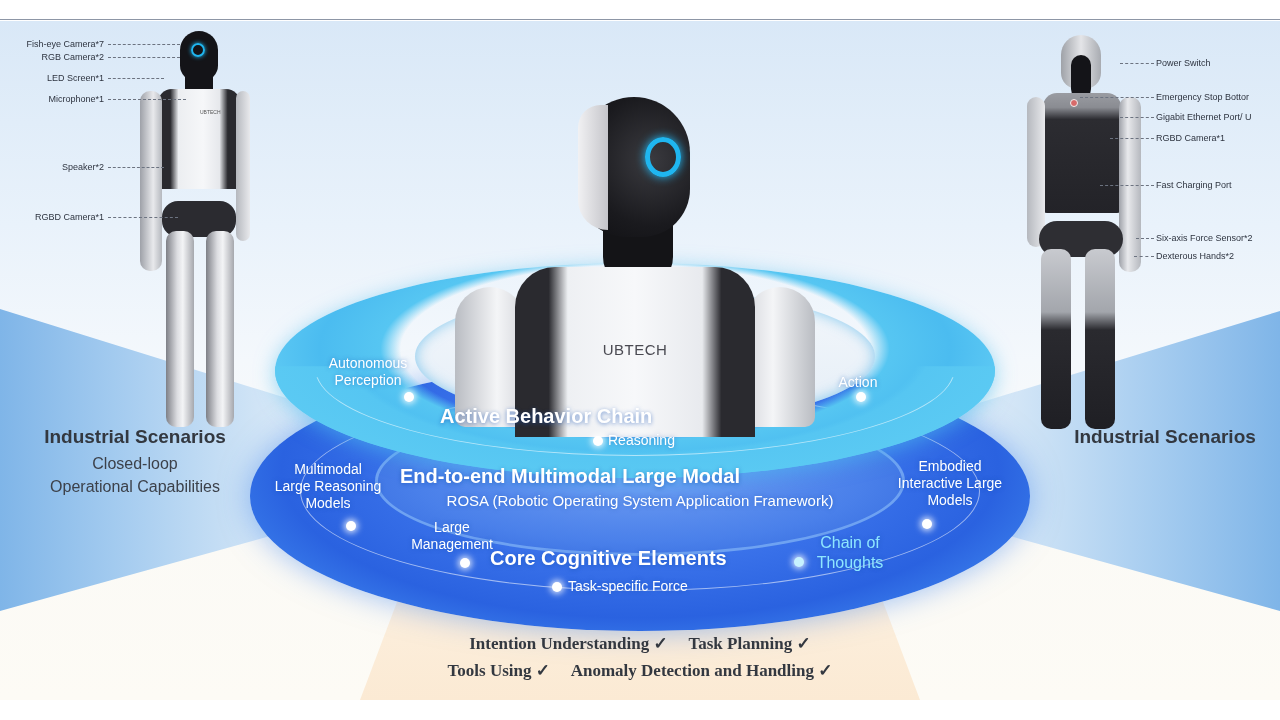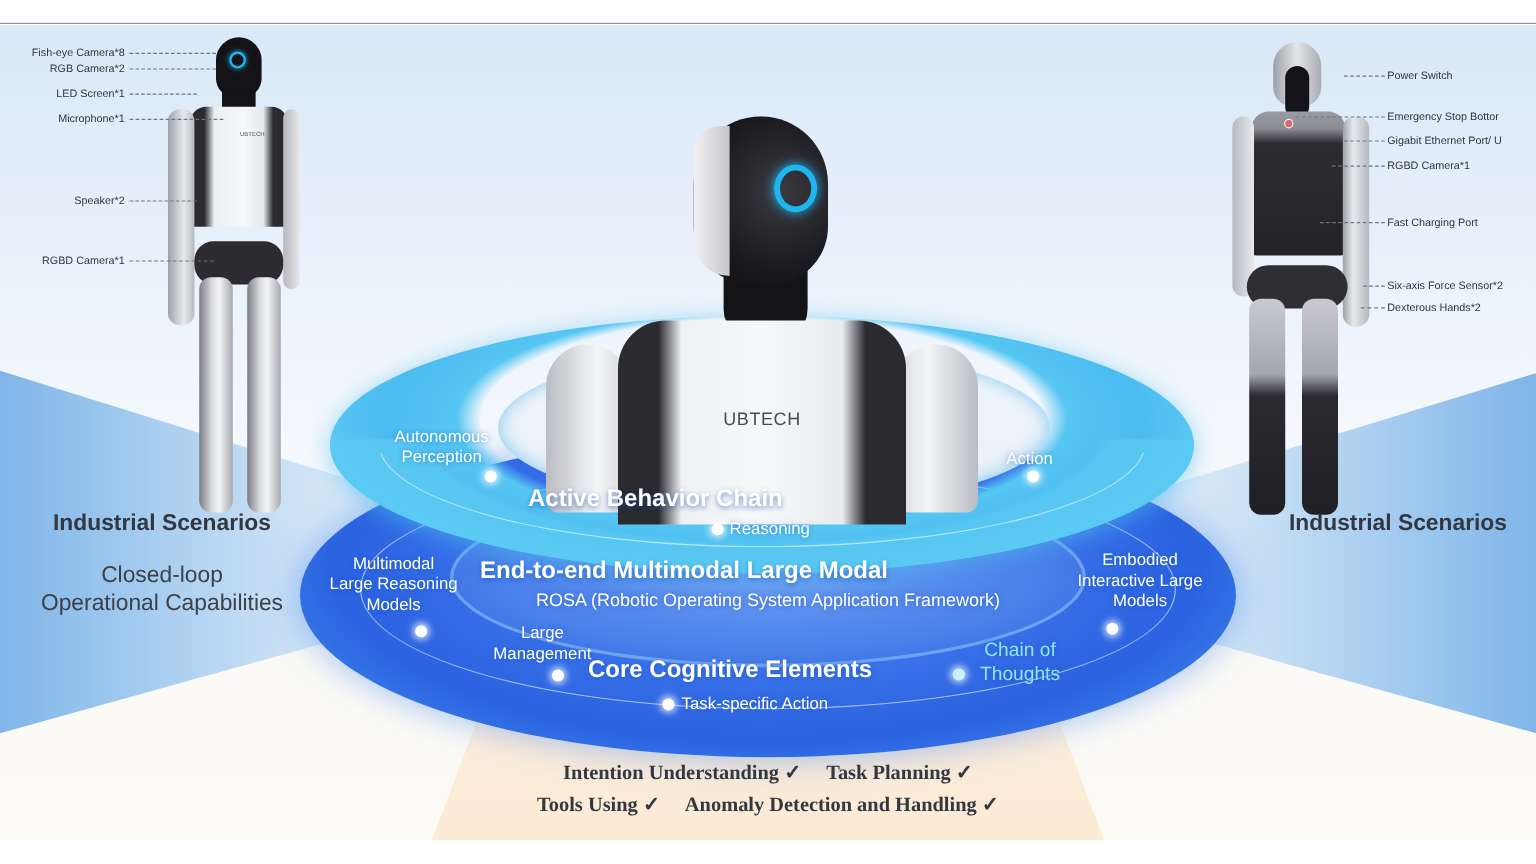--- a/index.html
+++ b/index.html
@@ -63,21 +63,21 @@
   .callout-line { position: absolute; height: 0; border-top: 1px dashed #6c7380; }
 
   
   .ring-label { position: absolute; color: #ffffff; text-align: center; font-size: 14px; line-height: 17px; text-shadow: 0 0 4px rgba(20,80,180,0.5); }
   .ring-title { position: absolute; color: #ffffff; font-weight: bold; text-align: left; white-space: nowrap; text-shadow: 0 1px 4px rgba(20,80,180,0.6); }
   .dot { position: absolute; width: 10px; height: 10px; border-radius: 50%; background: #ffffff; box-shadow: 0 0 6px 2px rgba(255,255,255,0.8); }
   .chain-highlight { color: #8ee6ff; }
 
   .scenario { position: absolute; text-align: center; color: #333840; }
   .scenario-title { font-size: 19px; font-weight: bold; }
-  .scenario-sub { font-size: 19px; line-height: 23px; margin-top: 20px; color: #3c414a; }
+  .scenario-sub { font-size: 16px; line-height: 23px; margin-top: 4px; color: #3c414a; }
 
   .capabilities { position: absolute; left: 360px; top: 630px; width: 560px; text-align: center; color: #333840; font-weight: bold; font-size: 17px; line-height: 27px; }
   .cap-item { margin: 0 8px; white-space: nowrap; font-family: Liberation Serif, serif; }
 </style>
 </head>
 <body>
 
 <div class="topbar"></div>
 
 <div class="stage">
@@ -91,21 +91,21 @@
     <div style="position:absolute; left:55px; top:45px; width:28px; height:20px; background:#141418;"></div>
     <div class="rs-torso" style="left:28px; top:58px; width:82px; height:100px; background:linear-gradient(90deg,#2a2a2f 0%,#2a2a2f 15%,#eceef1 25%,#f6f7f9 55%,#e6e8ec 75%,#2a2a2f 85%,#2a2a2f 100%);"></div>
     <div style="position:absolute; left:70px; top:78px; font-size:5px; color:#555;">UBTECH</div>
     <div class="rs-limb" style="left:10px; top:60px; width:22px; height:180px; background:linear-gradient(90deg,#9ea1a8,#e8e9ec 60%,#b5b8be);"></div>
     <div class="rs-limb" style="left:106px; top:60px; width:14px; height:150px; background:linear-gradient(90deg,#b5b8be,#e8e9ec);"></div>
     <div style="position:absolute; left:32px; top:170px; width:74px; height:36px; background:#2b2b30; border-radius:16px;"></div>
     <div class="rs-limb" style="left:36px; top:200px; width:28px; height:196px; background:linear-gradient(90deg,#7e8087,#dcdde1 40%,#f3f4f6 60%,#a6a8ae);"></div>
     <div class="rs-limb" style="left:76px; top:200px; width:28px; height:196px; background:linear-gradient(90deg,#7e8087,#dcdde1 40%,#f3f4f6 60%,#a6a8ae);"></div>
   </div>
 
-  <div class="callout" style="right:1176px; top:18px;">Fish-eye Camera*8</div>
+  <div class="callout" style="right:1176px; top:18px;">Fish-eye Camera*7</div>
   <div class="callout-line" style="left:108px; top:23px; width:72px;"></div>
   <div class="callout" style="right:1176px; top:31px;">RGB Camera*2</div>
   <div class="callout-line" style="left:108px; top:36px; width:72px;"></div>
   <div class="callout" style="right:1176px; top:52px;">LED Screen*1</div>
   <div class="callout-line" style="left:108px; top:57px; width:56px;"></div>
   <div class="callout" style="right:1176px; top:73px;">Microphone*1</div>
   <div class="callout-line" style="left:108px; top:78px; width:78px;"></div>
   <div class="callout" style="right:1176px; top:141px;">Speaker*2</div>
   <div class="callout-line" style="left:108px; top:146px; width:56px;"></div>
   <div class="callout" style="right:1176px; top:191px;">RGBD Camera*1</div>
@@ -183,21 +183,21 @@
   <div class="dot" style="left:346px; top:500px;"></div>
 
   <div class="ring-label" style="left:400px; top:498px; width:104px;">
     <div>Large</div>
     <div>Management</div>
   </div>
   <div class="dot" style="left:460px; top:537px;"></div>
 
   <div class="ring-title" style="left:490px; top:526px; width:300px; font-size:20px;">Core Cognitive Elements</div>
   <div class="dot" style="left:552px; top:561px;"></div>
-  <div class="ring-label" style="left:568px; top:557px; width:170px; text-align:left;">Task-specific Action</div>
+  <div class="ring-label" style="left:568px; top:557px; width:170px; text-align:left;">Task-specific Force</div>
 
   <div class="dot" style="left:794px; top:536px; background:#c7f2ff;"></div>
   <div class="ring-label chain-highlight" style="left:800px; top:512px; width:100px; font-size:16px; line-height:20px;">
     <div>Chain of</div>
     <div>Thoughts</div>
   </div>
 
   <div class="ring-label" style="left:880px; top:437px; width:140px;">
     <div>Embodied</div>
     <div>Interactive Large</div>

